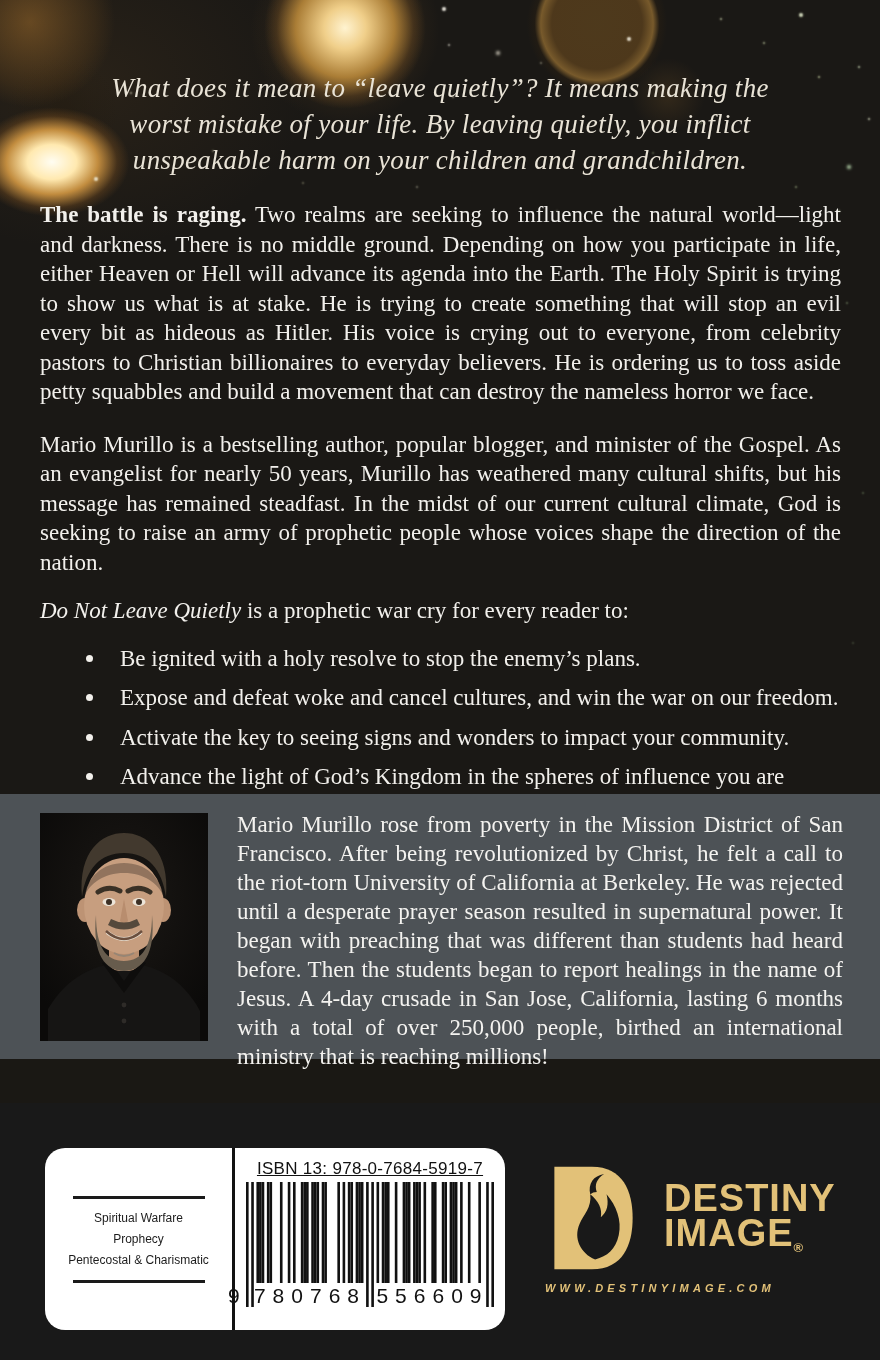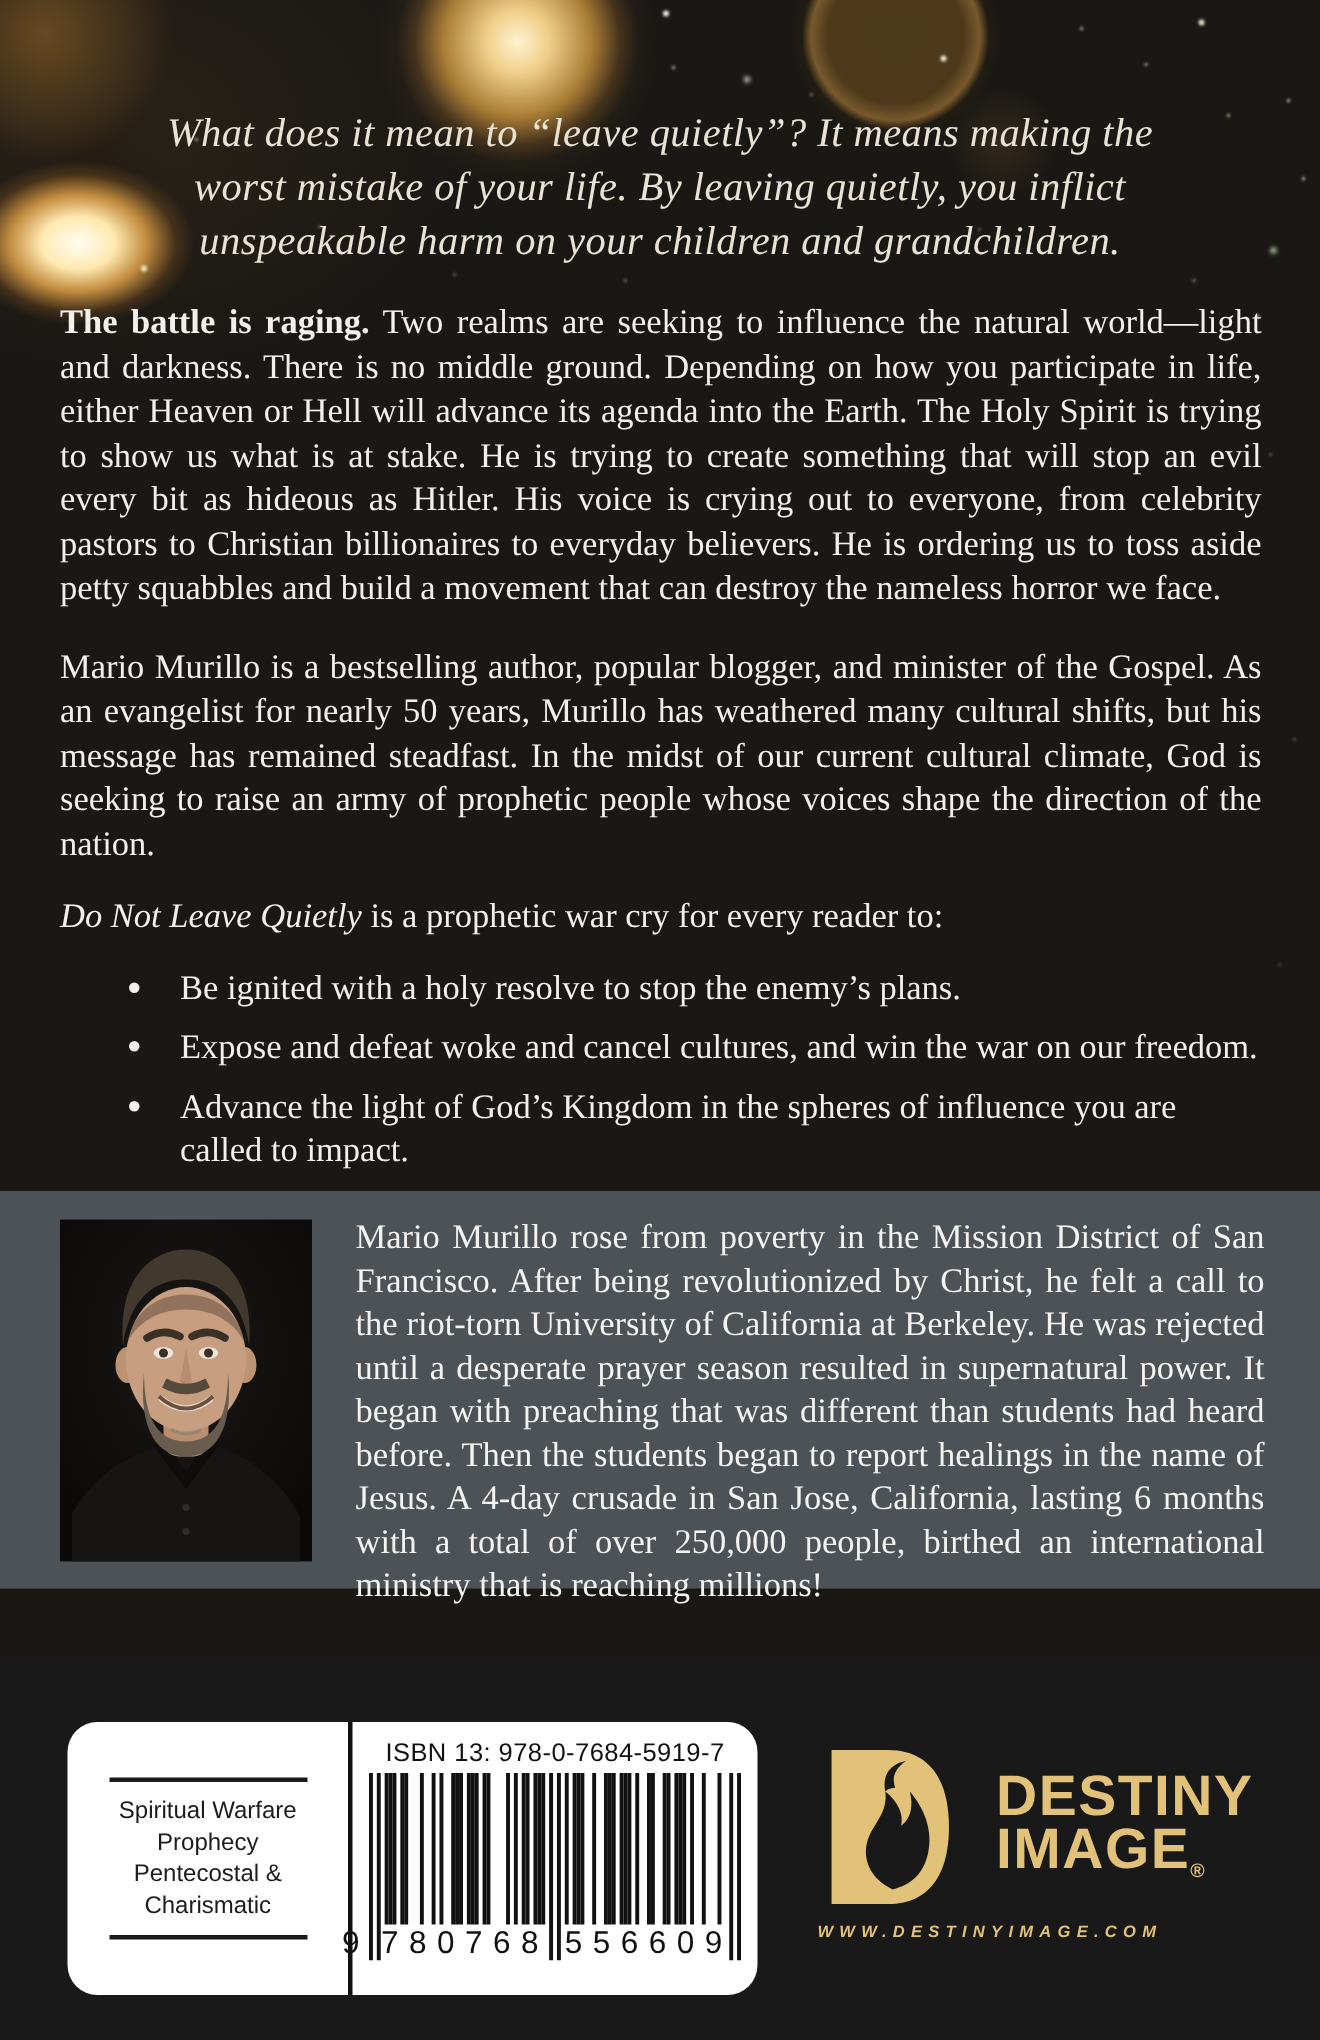--- a/index.html
+++ b/index.html
@@ -53,25 +53,25 @@
   .author-bio{position:absolute;left:237px;top:16px;width:606px;color:#f4f3f0;
               font-size:23px;line-height:29px;text-align:justify;}
 
   
   .footer-band{position:absolute;left:0;top:1103px;width:880px;height:257px;background:#191919;}
   .white-box{position:absolute;left:45px;top:45px;width:460px;height:182px;background:#fff;
              border-radius:20px;font-family:"Liberation Sans",sans-serif;}
   .category-panel{position:absolute;left:0;top:0;width:187px;height:100%;
                   display:flex;flex-direction:column;align-items:center;justify-content:center;}
   .cat-rule{width:132px;height:3px;background:#1a1a1a;}
-  .cat-lines{margin:9px 0;text-align:center;color:#1c1c1c;font-size:16px;line-height:21px;}
+  .cat-lines{margin:9px 0;text-align:center;color:#1c1c1c;font-size:12px;line-height:21px;}
   .box-divider{position:absolute;left:187px;top:0;width:3px;height:100%;background:#111;}
   .barcode-panel{position:absolute;left:190px;top:0;right:0;height:100%;}
   .isbn-label{position:absolute;left:0;right:0;top:11px;text-align:center;
-              font-size:17px;color:#111;letter-spacing:.3px;}
+              font-size:17px;color:#111;letter-spacing:.3px;text-decoration:underline;}
   .barcode{position:absolute;left:50%;top:34px;transform:translateX(-50%);width:248px;height:125px;}
   .barcode svg{position:absolute;inset:0;width:100%;height:100%;}
   .bc-digit{position:absolute;bottom:-1px;font-size:21px;color:#111;font-family:"Liberation Sans",sans-serif;}
   .bc-first{left:-18px;}
   .bc-g1{left:3.2%;width:44.2%;text-align:center;letter-spacing:7px;}
   .bc-g2{left:52.6%;width:44.2%;text-align:center;letter-spacing:7px;}
 
   .publisher{position:absolute;left:545px;top:62px;width:320px;color:#e2c178;
              font-family:"Liberation Sans",sans-serif;}
   .logo-row{display:flex;align-items:flex-start;}
@@ -92,20 +92,21 @@
 
     <div class="quote">What does it mean to “leave quietly”? It means making the worst mistake of your life. By leaving quietly, you inflict unspeakable harm on your children and grandchildren.</div>
 
     <div class="body-copy">
       <p><span class="lead">The battle is raging.</span><span> Two realms are seeking to influence the natural world—light and darkness. There is no middle ground. Depending on how you participate in life, either Heaven or Hell will advance its agenda into the Earth. The Holy Spirit is trying to show us what is at stake. He is trying to create something that will stop an evil every bit as hideous as Hitler. His voice is crying out to everyone, from celebrity pastors to Christian billionaires to everyday believers. He is ordering us to toss aside petty squabbles and build a movement that can destroy the nameless horror we face.</span></p>
       <p class="p2">Mario Murillo is a bestselling author, popular blogger, and minister of the Gospel. As an evangelist for nearly 50 years, Murillo has weathered many cultural shifts, but his message has remained steadfast. In the midst of our current cultural climate, God is seeking to raise an army of prophetic people whose voices shape the direction of the nation.</p>
       <p class="intro"><i>Do Not Leave Quietly</i><span> is a prophetic war cry for every reader to:</span></p>
       <ul class="bullet-list">
         <li><span class="dot"></span><span>Be ignited with a holy resolve to stop the enemy’s plans.</span></li>
         <li><span class="dot"></span><span>Expose and defeat woke and cancel cultures, and win the war on our freedom.</span></li>
+        <li><span class="dot"></span><span>Activate the key to seeing signs and wonders to impact your community.</span></li>
         <li><span class="dot"></span><span>Advance the light of God’s Kingdom in the spheres of influence you are called to impact.</span></li>
       </ul>
       <p class="closing"><i>Lord, let me use the rest of my life to strike terror into the heart of evil!</i><span> Say that prayer. Make it your own. If you can do that with faith and sincerity, then you are ready to read this book.</span></p>
     </div>
   </div>
 
   <div class="author-band">
     <svg class="author-photo" viewBox="0 0 168 228">
       <rect x="0" y="0" width="168" height="228" fill="#0c0b0a"></rect>
       <radialGradient id="faceLight" cx="50%" cy="38%" r="65%">

